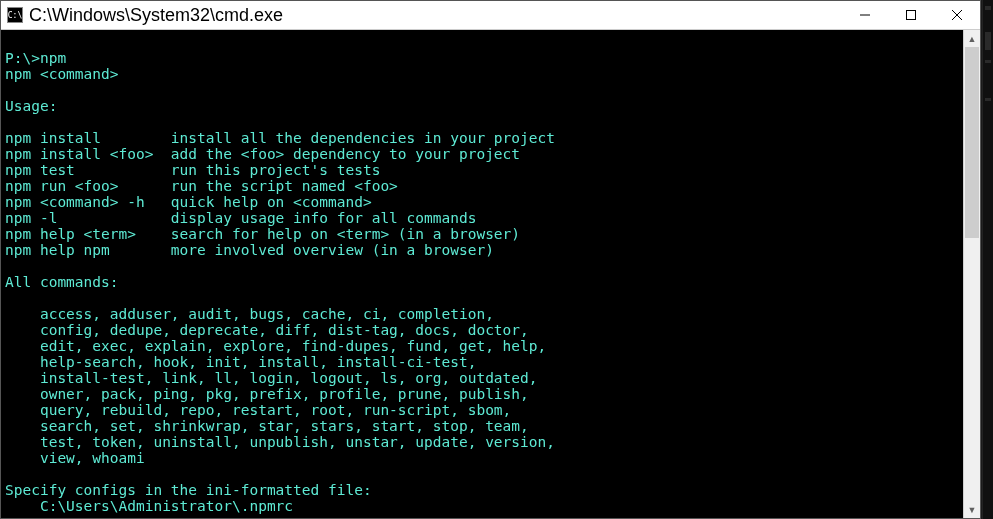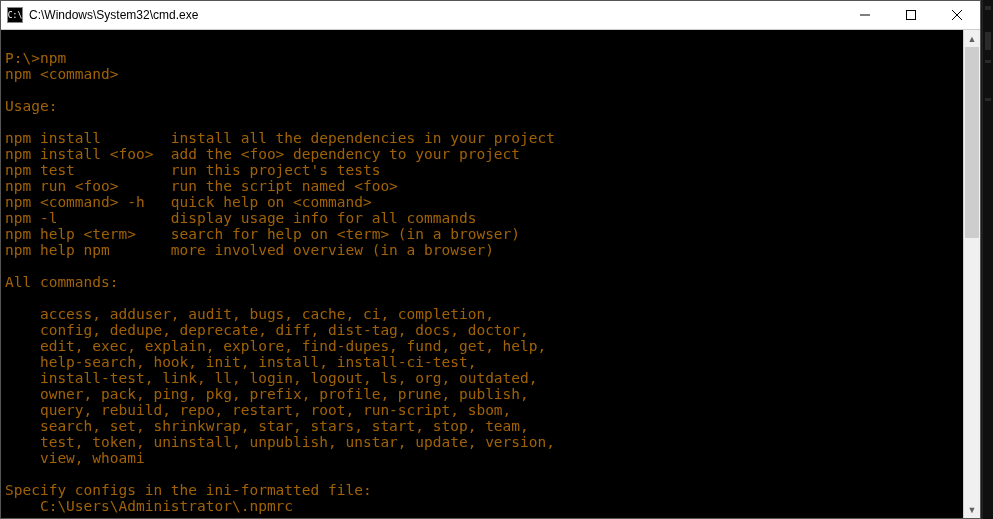--- a/index.html
+++ b/index.html
@@ -30,41 +30,41 @@
     margin-left: 6px;
     background: #000;
     display:inline-flex;
     align-items:center; justify-content:center;
     font-size:8px; color:#fff;
     font-family:monospace;
     border:1px solid #888;
   }
   .titlebar-title {
     margin-left: 6px;
-    font-size: 12px;
+    font-size: 18px;
     color: #000;
     flex:1;
   }
   .titlebar-controls { display:flex; height:100%; }
   .titlebar-btn {
     width: 46px; height: 100%;
     display:flex; align-items:center; justify-content:center;
     color:#000;
   }
   .titlebar-btn svg { width:10px; height:10px; }
   .terminal-wrap {
     flex:1; display:flex; background:#000;
   }
   .terminal {
     flex:1;
     padding: 4px 16px 4px 4px;
     font-family: "SimSun","NSimSun","MS Gothic","Consolas",monospace;
     font-size: 14.5px;
     line-height: 16px;
-    color: #a16207;
+    color: #5eead4;
     white-space: pre;
     overflow:hidden;
   }
   .scrollbar {
     width: 17px;
     background: #f0f0f0;
     position:relative;
     border-left:1px solid #d0d0d0;
   }
   .scroll-arrow {

